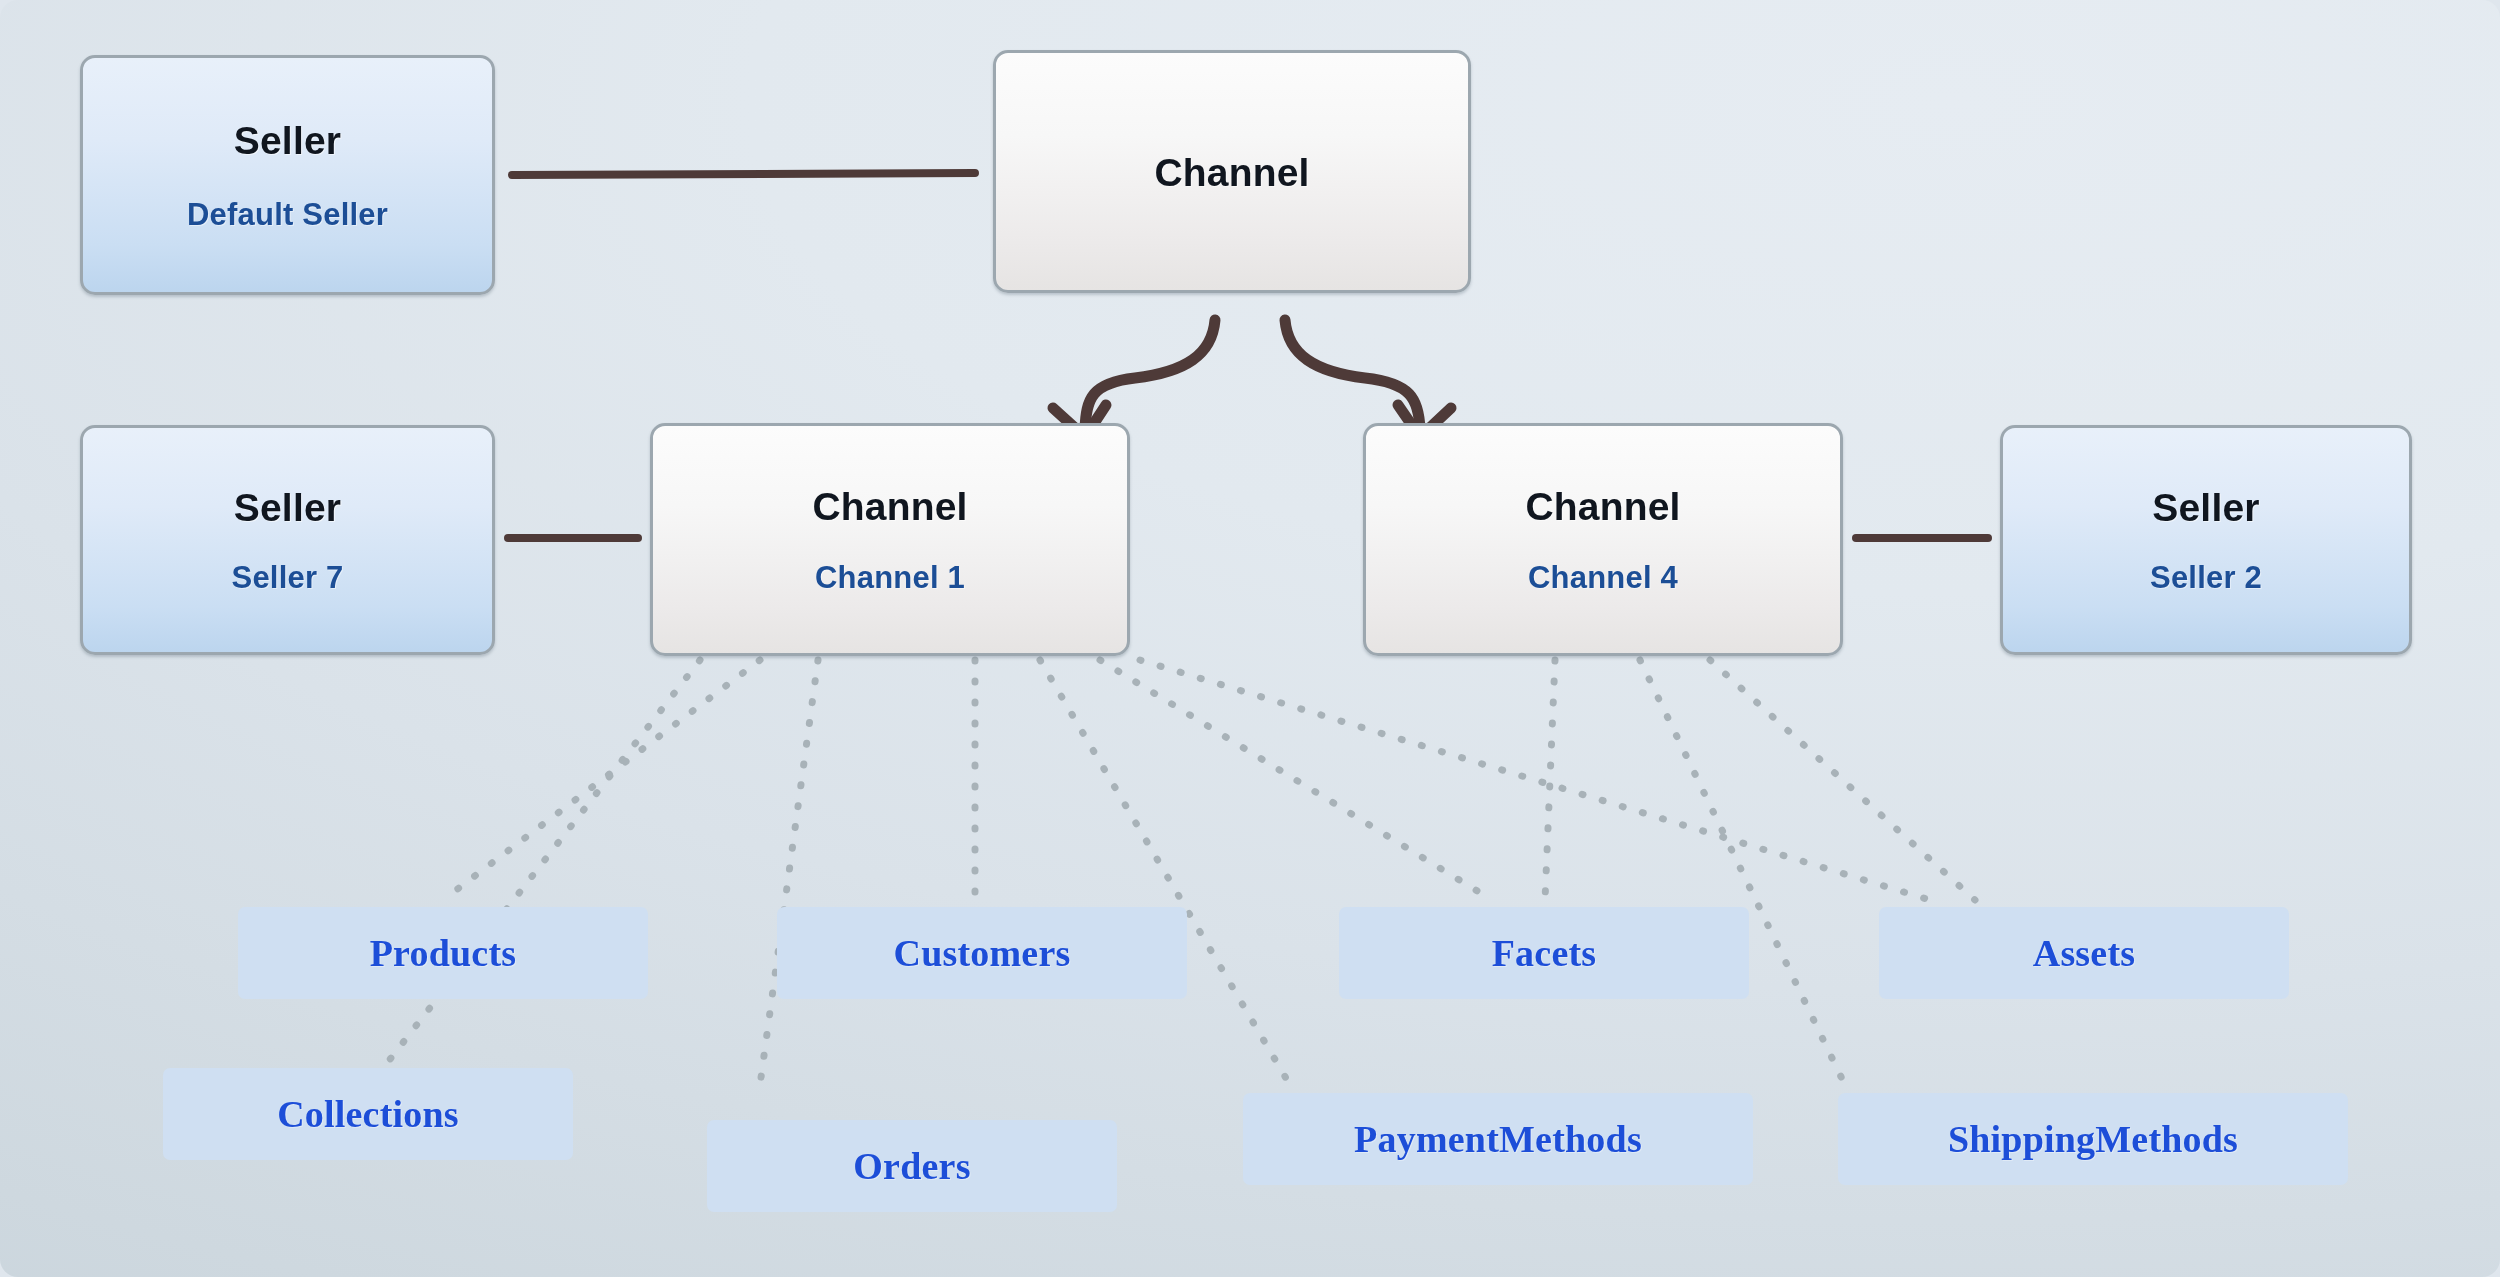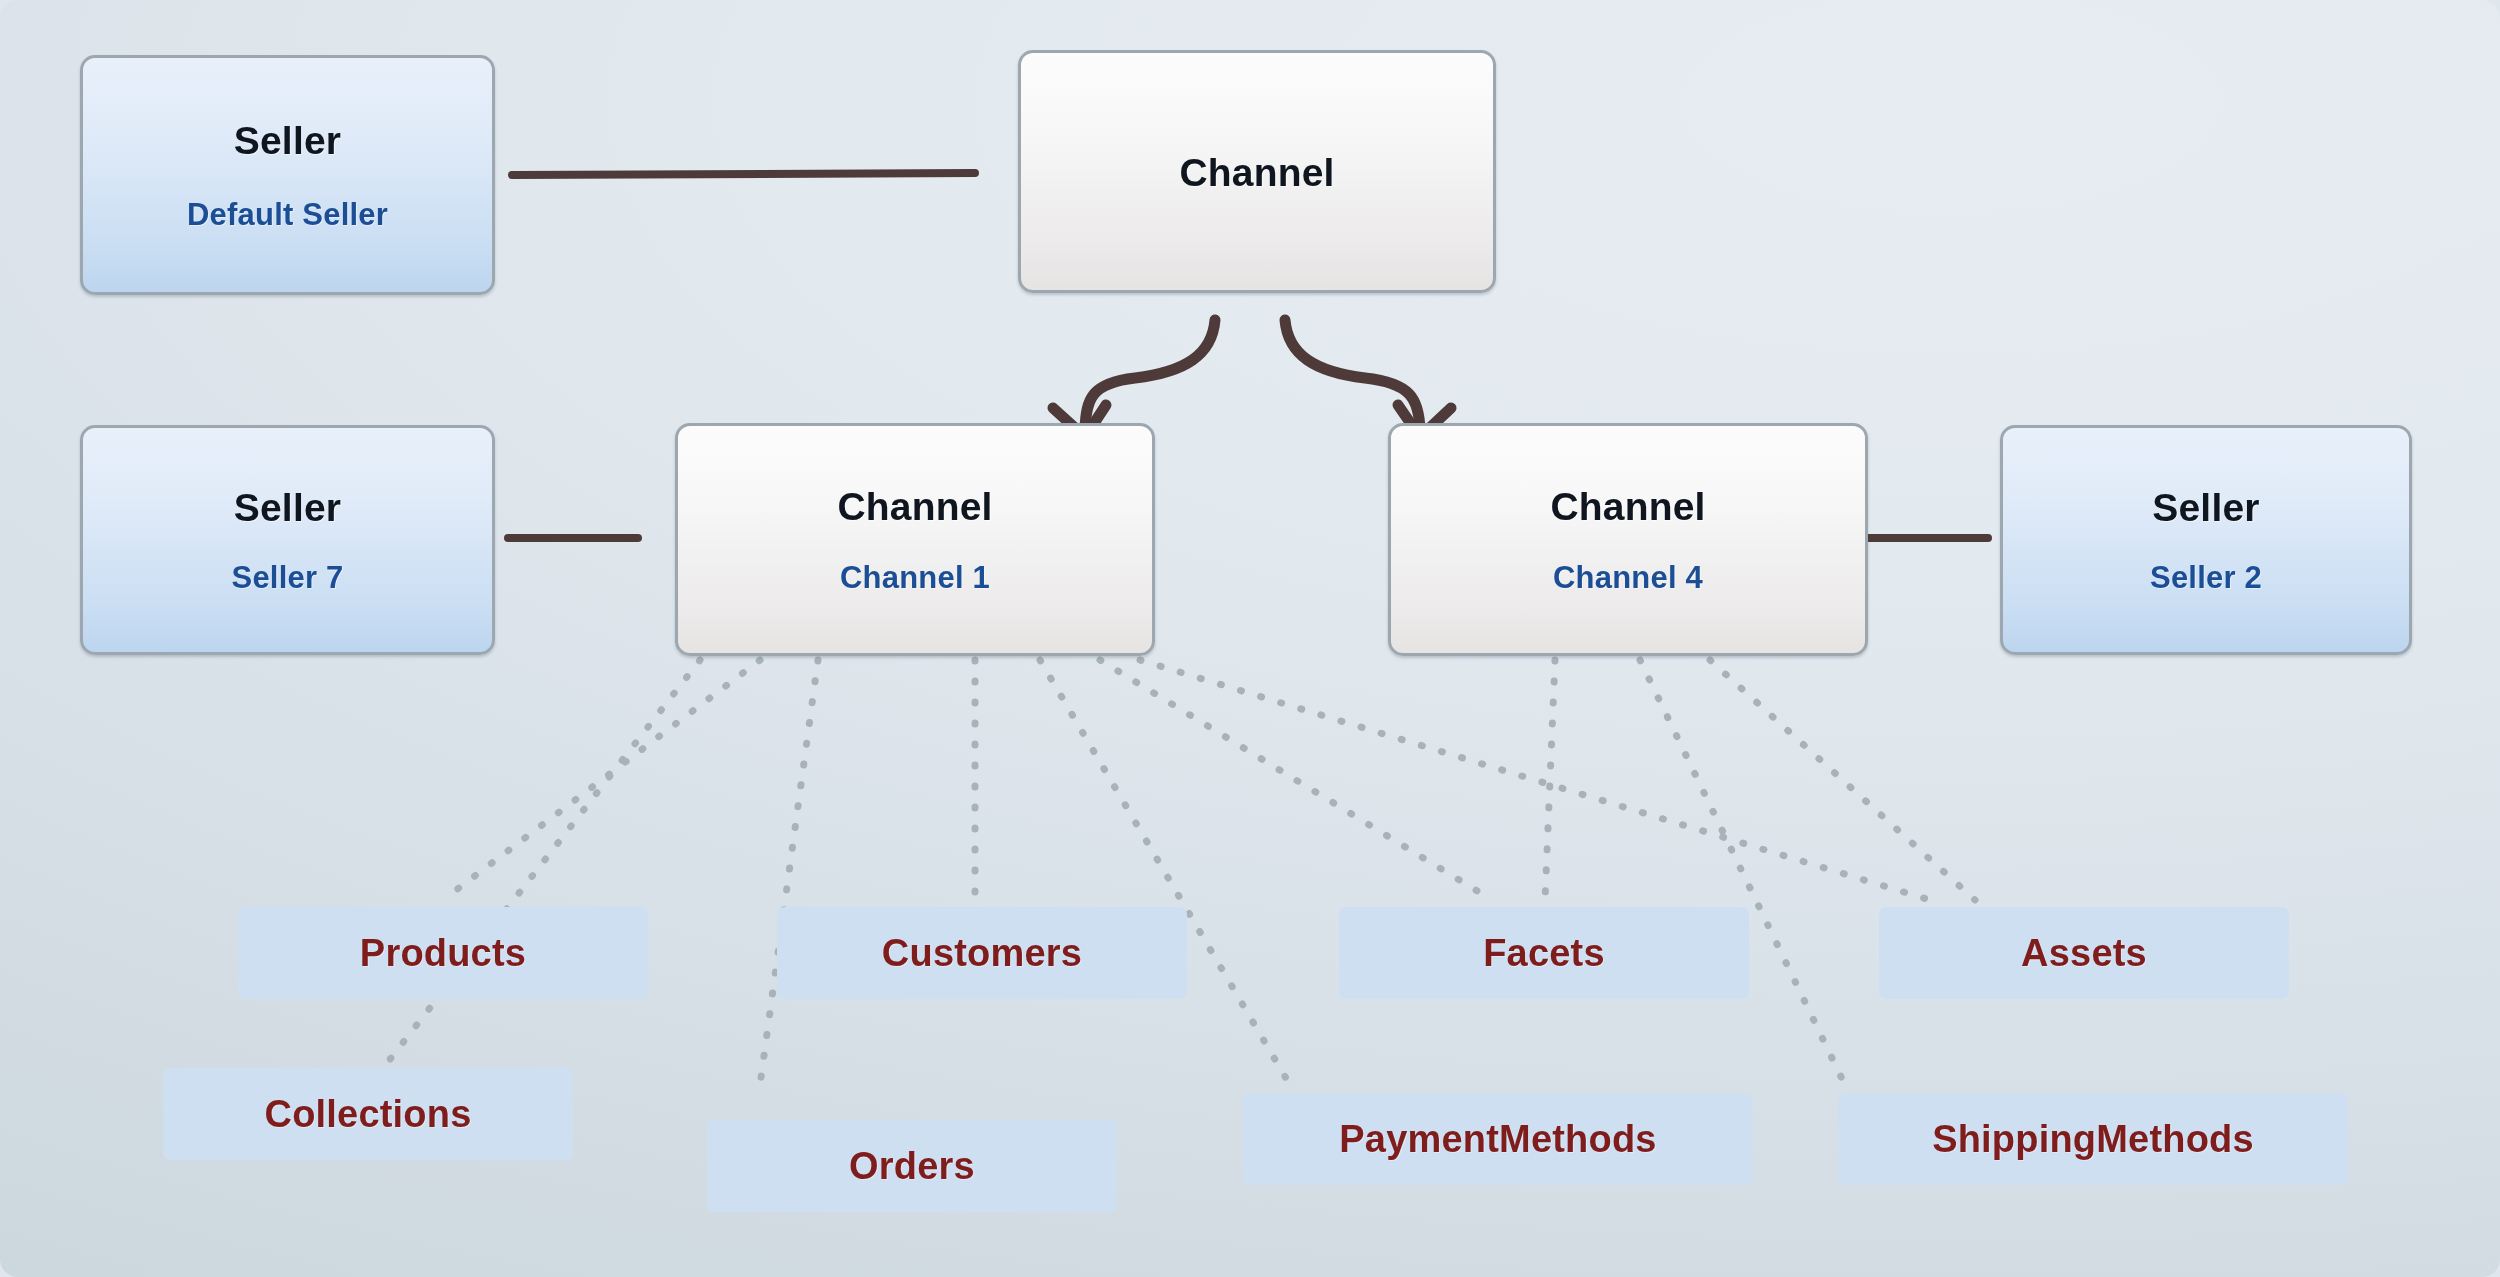--- a/index.html
+++ b/index.html
@@ -39,21 +39,20 @@
     flex-direction: column;
     align-items: center;
     justify-content: space-between;
     box-shadow: 0 2px 3px rgba(90,105,120,0.30);
   }
   .node.seller {
     background: linear-gradient(to bottom, #e8f0fa 0%, #dfeaf8 35%, #cadef3 80%, #bcd5ee 100%);
   }
   .node.channel {
     background: linear-gradient(to bottom, #fcfcfc 0%, #f7f7f7 35%, #eceaea 80%, #e6e4e3 100%);
-    margin-left: 25px;
   }
   .node-type {
     color: #10161f;
     font-weight: bold;
     font-size: 39px;
     letter-spacing: 0.2px;
     text-shadow: 1px 1px 0 rgba(255,255,255,0.55);
   }
   .node-name {
     color: #1c4e96;
@@ -67,25 +66,26 @@
 
   
   .leaf {
     position: absolute;
     box-sizing: border-box;
     background: #cfdff2;
     border-radius: 7px;
     display: flex;
     align-items: center;
     justify-content: center;
-    color: #7f1d1d;
+    color: #1d4ed8;
     font-weight: bold;
     font-size: 38px;
     letter-spacing: 0.2px;
     text-shadow: 1px 1px 0 rgba(255,255,255,0.35);
+    font-family: Liberation Serif, serif;
   }
 </style>
 </head>
 <body>
 
 <div id="canvas">
 
   <svg id="connectors" viewBox="0 0 2500 1277" preserveAspectRatio="none">
 
     <line x1="512" y1="175" x2="975" y2="173" stroke="#4e3a38" stroke-width="8" stroke-linecap="round"></line>

